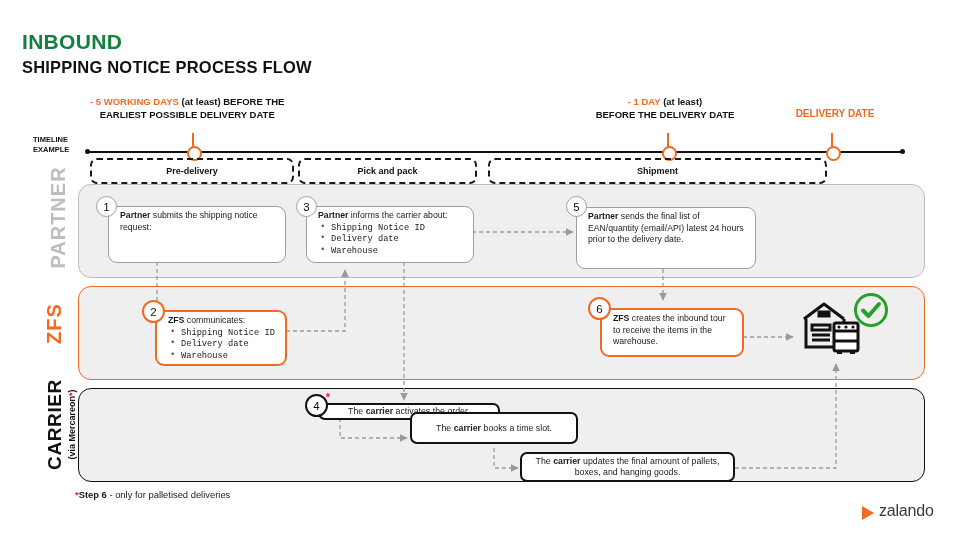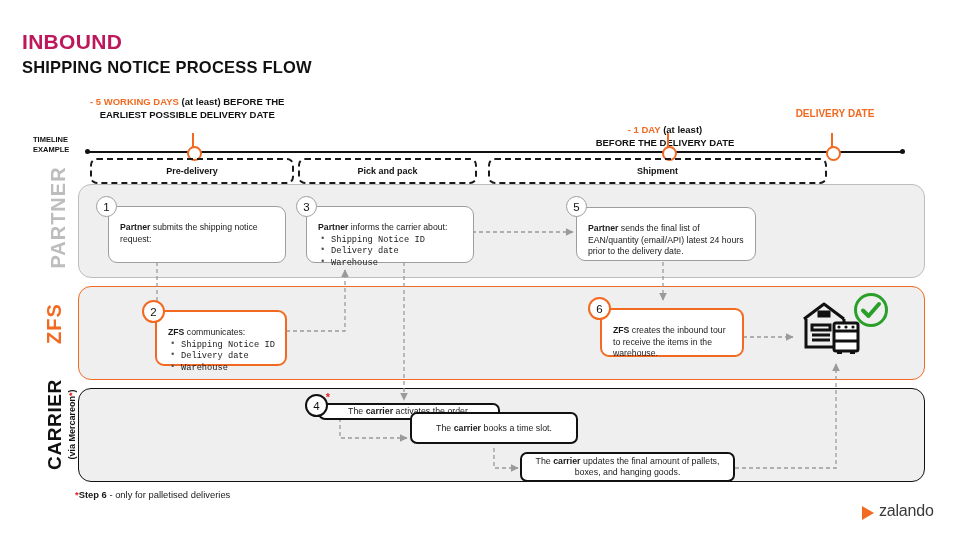--- a/index.html
+++ b/index.html
@@ -1,29 +1,29 @@
 <!DOCTYPE html>
 <html><head>
 <meta charset="utf-8">
 <style>
   html,body{margin:0;padding:0;background:#fff;}
   body{width:960px;height:540px;position:relative;overflow:hidden;
        font-family:"Liberation Sans","DejaVu Sans",sans-serif;color:#1a1a1a;}
   .abs{position:absolute;}
 
   
-  #title-inbound{left:22px;top:30px;font-size:21px;font-weight:bold;color:#be185d;letter-spacing:.3px;}
+  #title-inbound{left:22px;top:30px;font-size:21px;font-weight:bold;color:#15803d;letter-spacing:.3px;}
   #title-main{left:22px;top:58px;font-size:16.5px;font-weight:bold;color:#111;letter-spacing:.2px;}
 
   
   .callout{font-size:9.5px;font-weight:bold;line-height:12.5px;color:#111;text-align:center;}
   .callout .ora{color:#F26A21;}
   .callout .norm{font-weight:bold;}
   #callout-1{left:90px;top:96px;}
-  #callout-2{left:585px;top:96px;text-align:center;width:160px;margin-top:28px;}
+  #callout-2{left:585px;top:96px;text-align:center;width:160px;}
   #callout-3{left:760px;top:108px;width:150px;text-align:center;font-size:10px;font-weight:bold;color:#F26A21;}
 
   #timeline-label{left:33px;top:135px;font-size:7.5px;font-weight:bold;line-height:9.5px;color:#111;}
 
   
   #axis{left:88px;top:150.5px;width:815px;height:2px;background:#111;}
   .axis-dot{width:5px;height:5px;border-radius:50%;background:#111;top:149px;}
   .tick{width:11px;height:11px;border-radius:50%;border:2.5px solid #F26A21;background:#fff;top:146px;}
   .tick-stem{width:1.6px;height:14px;background:#F26A21;top:133px;}
 
@@ -43,21 +43,21 @@
                font-size:20px;letter-spacing:1px;color:#bdbdbd;}
   #lbl-zfs{left:9px;top:312px;width:90px;text-align:center;transform:rotate(-90deg);
            font-size:20px;letter-spacing:1px;color:#F26A21;}
   #lbl-carrier{left:-5px;top:408px;width:130px;text-align:center;transform:rotate(-90deg);color:#111;}
   #lbl-carrier .big{font-size:19px;letter-spacing:.6px;display:block;}
   #lbl-carrier .small{font-size:9px;display:block;margin-top:1px;}
   #lbl-carrier .star{color:#e02020;}
 
   
   .card{background:#fff;border-radius:9px;font-size:8.7px;line-height:11.6px;color:#1a1a1a;
-        box-sizing:border-box;padding:15px 9px 7px 11px;}
+        box-sizing:border-box;padding:3px 9px 7px 11px;}
   .card.grey{border:1.3px solid #9e9e9e;}
   .card.orange{border:2.2px solid #F26A21;}
   .card b{font-weight:bold;}
   .card ul{margin:1px 0 0 0;padding-left:13px;list-style:none;font-family:Liberation Mono, monospace;}
   .card ul li{position:relative;}
   .card ul li:before{content:"\2022";position:absolute;left:-11px;top:-1px;font-size:9px;color:#555;}
 
   .badge{position:absolute;width:19px;height:19px;border-radius:50%;background:#fff;
          display:flex;align-items:center;justify-content:center;
          font-size:11.5px;color:#111;z-index:6;}
@@ -170,21 +170,21 @@
 <div class="abs card grey" style="left:306px;top:206px;width:168px;height:57px">
   <span><b>Partner</b><span> informs the carrier about:</span></span>
   <ul>
     <li>Shipping Notice ID</li>
     <li>Delivery date</li>
     <li>Warehouse</li>
   </ul>
 </div>
 
 <div class="abs badge grey" style="left:566px;top:196px">5</div>
-<div class="abs card grey" style="left:576px;top:207px;width:180px;height:54px">
+<div class="abs card grey" style="left:576px;top:207px;width:180px;height:62px">
   <span><b>Partner</b><span> sends the final list of EAN/quantity (email/API) latest 24 hours prior to the delivery date.</span></span>
 </div>
 
 <div class="abs badge orange" style="left:142px;top:300px">2</div>
 <div class="abs card orange" style="left:155px;top:310px;width:132px;height:56px">
   <span><b>ZFS</b><span> communicates:</span></span>
   <ul>
     <li>Shipping Notice ID</li>
     <li>Delivery date</li>
     <li>Warehouse</li>

